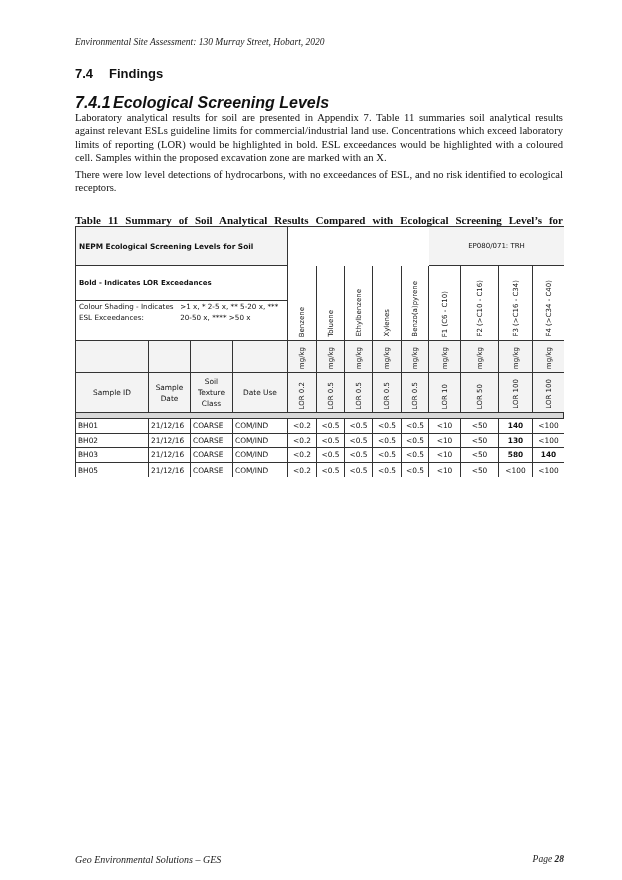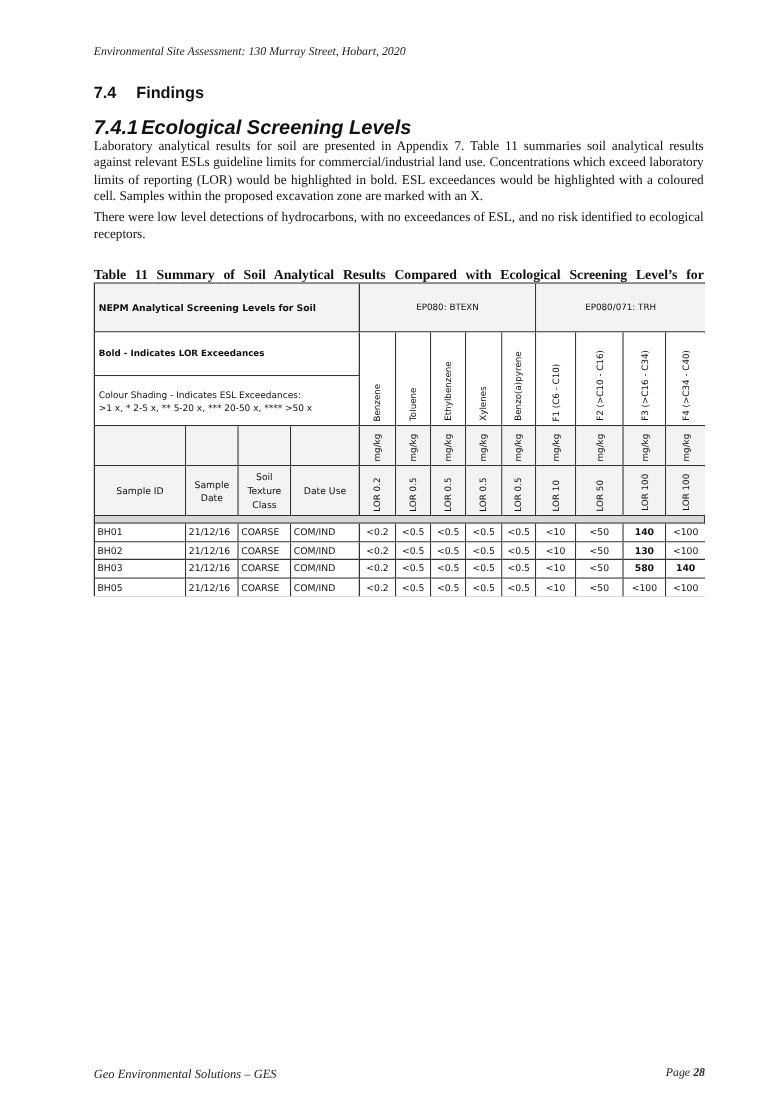--- a/index.html
+++ b/index.html
@@ -43,32 +43,29 @@
 <div class="para p1">Laboratory analytical results for soil are presented in Appendix 7. Table 11  summaries soil analytical results against relevant ESLs guideline limits for commercial/industrial land use. Concentrations which exceed laboratory limits of reporting (LOR) would be highlighted in bold. ESL exceedances would be highlighted with a coloured cell. Samples within the proposed excavation zone are marked with an X.</div>
 <div class="para p2">There were low level detections of hydrocarbons, with no exceedances of ESL, and no risk identified to ecological receptors.</div>
 
 <div class="caption">
   <span class="cap-first">Table 11   Summary of Soil Analytical Results Compared with Ecological Screening Level’s for</span>
   <span>commercial/industrial land use</span>
 </div>
 
 <div class="tbl" id="tbl">
     <div class="cell grey" style="left: 0px; top: 0px; width: 212px; height: 39px; padding-left: 3px; font-weight: bold; font-size: 7.4px;">
-      <span>NEPM Analytical Screening Levels for Soil</span>
-    </div>
-    <div class="cell grey center" style="left: 212px; top: 0px; width: 141px; height: 39px;">
-      <span>EP080: BTEXN</span>
+      <span>NEPM Ecological Screening Levels for Soil</span>
     </div>
     <div class="cell grey center" style="left: 353px; top: 0px; width: 135px; height: 39px; border-right: none;">
       <span>EP080/071: TRH</span>
     </div>
     <div class="cell white" style="left: 0px; top: 39px; width: 212px; height: 35px; padding-left: 3px; font-weight: bold; font-size: 7px;">
       <span>Bold - Indicates LOR Exceedances</span>
     </div>
-    <div class="cell white" style="left: 0px; top: 74px; width: 212px; height: 40px; padding-left: 3px; flex-direction: column; align-items: flex-start; justify-content: center; line-height: 11px; font-size: 7.2px;">
+    <div class="cell white" style="left: 0px; top: 74px; width: 212px; height: 40px; padding-left: 3px; align-items: flex-start; justify-content: center; line-height: 11px; font-size: 7.2px;">
       <span>Colour Shading - Indicates ESL Exceedances:</span>
       <span>&gt;1 x, * 2-5 x, ** 5-20 x, *** 20-50 x, **** &gt;50 x</span>
     </div>
     <div class="cell white vcell" style="left: 212px; top: 39px; width: 29px; height: 75px;">
       <span class="vert">Benzene</span>
     </div>
     <div class="cell grey vcell" style="left: 212px; top: 114px; width: 29px; height: 32px;">
       <span class="vert">mg/kg</span>
     </div>
     <div class="cell grey vcell" style="left: 212px; top: 146px; width: 29px; height: 40px;">

